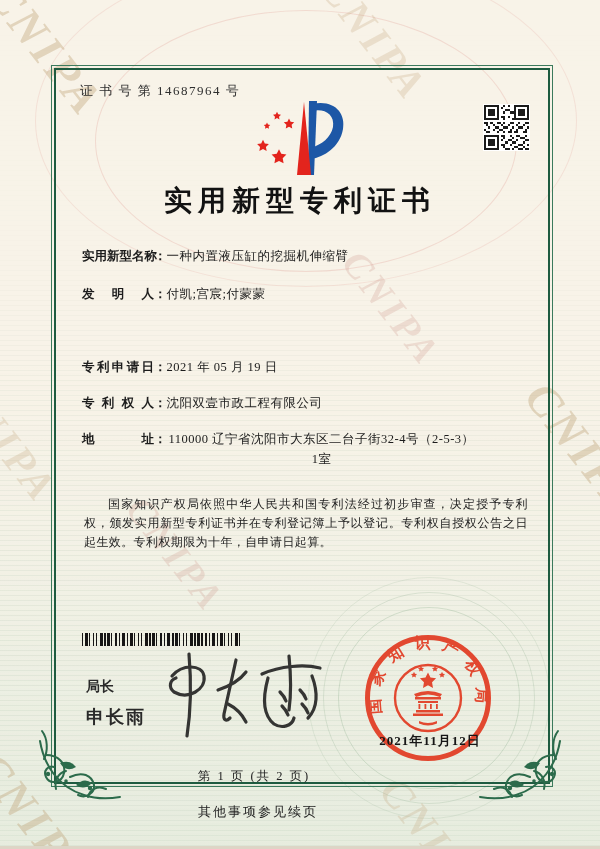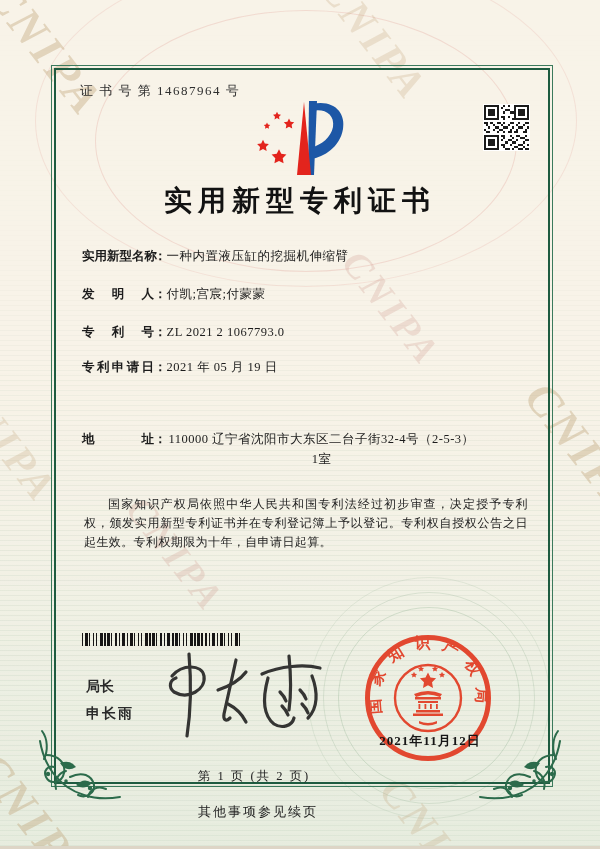--- a/index.html
+++ b/index.html
@@ -58,21 +58,21 @@
   .rgrant{top:466px;}
   .pair2{position:absolute;left:226px;top:0;white-space:nowrap;}
   .paras{position:absolute;left:80px;top:491px;width:452px;font-size:12px;line-height:19px;color:#222;text-align:justify;}
   .paras p{margin:4px;text-indent:2em;letter-spacing:.4px;}
   .barcode{position:absolute;left:82px;top:633px;width:158px;height:13px;
     background:repeating-linear-gradient(90deg,#161616 0 1.5px,transparent 1.5px 3px,#161616 3px 6px,transparent 6px 7px,
       #161616 7px 8px,transparent 8px 11px,#161616 11px 12.5px,transparent 12.5px 14.5px,#161616 14.5px 15.5px,
       transparent 15.5px 18px,#161616 18px 21px,transparent 21px 22.5px);}
   .director-title{position:absolute;left:86px;top:678px;font-size:14px;font-weight:600;color:#2a2a2a;
       font-family:"Liberation Sans","DejaVu Sans",sans-serif;}
-  .director-name{position:absolute;left:86px;top:705px;font-size:14px;font-weight:600;color:#2a2a2a;
+  .director-name{position:absolute;left:86px;top:705px;font-size:18px;font-weight:600;color:#2a2a2a;
       font-family:"Liberation Sans","DejaVu Sans",sans-serif;letter-spacing:2px;}
   .signature{position:absolute;left:158px;top:648px;}
   .seal{position:absolute;left:360px;top:630px;width:136px;height:136px;}
   .seal-date{position:absolute;left:364px;top:732px;width:132px;text-align:center;font-size:13px;font-weight:600;
       letter-spacing:1px;color:#161616;}
   .page-indicator{position:absolute;left:0;top:768px;width:508px;text-align:center;font-size:12.5px;
       letter-spacing:2px;color:#222;}
   .footer-note{position:absolute;left:0;top:803px;width:516px;text-align:center;font-size:13px;
       letter-spacing:2px;color:#222;}
   .bottom-edge{position:absolute;left:0;bottom:0;width:600px;height:3px;background:#ddd5c6;}
@@ -164,25 +164,25 @@
   </svg>
 
   <div class="title">实用新型专利证书</div>
 
   <div class="field-row r0">
     <span class="fl">实用新型名称</span><span class="colon">：</span><span class="fv">一种内置液压缸的挖掘机伸缩臂</span>
   </div>
   <div class="field-row r1">
     <span class="fl">发明人</span><span class="colon">：</span><span class="fv">付凯;宫宸;付蒙蒙</span>
   </div>
-  <div class="field-row r2">
-    <span class="fl">专利号</span><span class="colon">：</span><span class="fv">ZL 2021 2 1067793.0</span>
-  </div>
   <div class="field-row r3">
     <span class="fl">专利申请日</span><span class="colon">：</span><span class="fv">2021 年 05 月 19 日</span>
+  </div>
+  <div class="field-row r4">
+    <span class="fl">专利权人</span><span class="colon">：</span><span class="fv">沈阳双壹市政工程有限公司</span>
   </div>
   <div class="field-row r5">
     <span class="fl">地址</span><span class="colon">：</span><span class="fv fv-wrap">110000 辽宁省沈阳市大东区二台子街32-4号（2-5-3）1室</span>
   </div>
 
   <div class="paras">
     <p>国家知识产权局依照中华人民共和国专利法经过初步审查，决定授予专利权，颁发实用新型专利证书并在专利登记簿上予以登记。专利权自授权公告之日起生效。专利权期限为十年，自申请日起算。</p>
   </div>
 
   <div class="barcode"></div>

